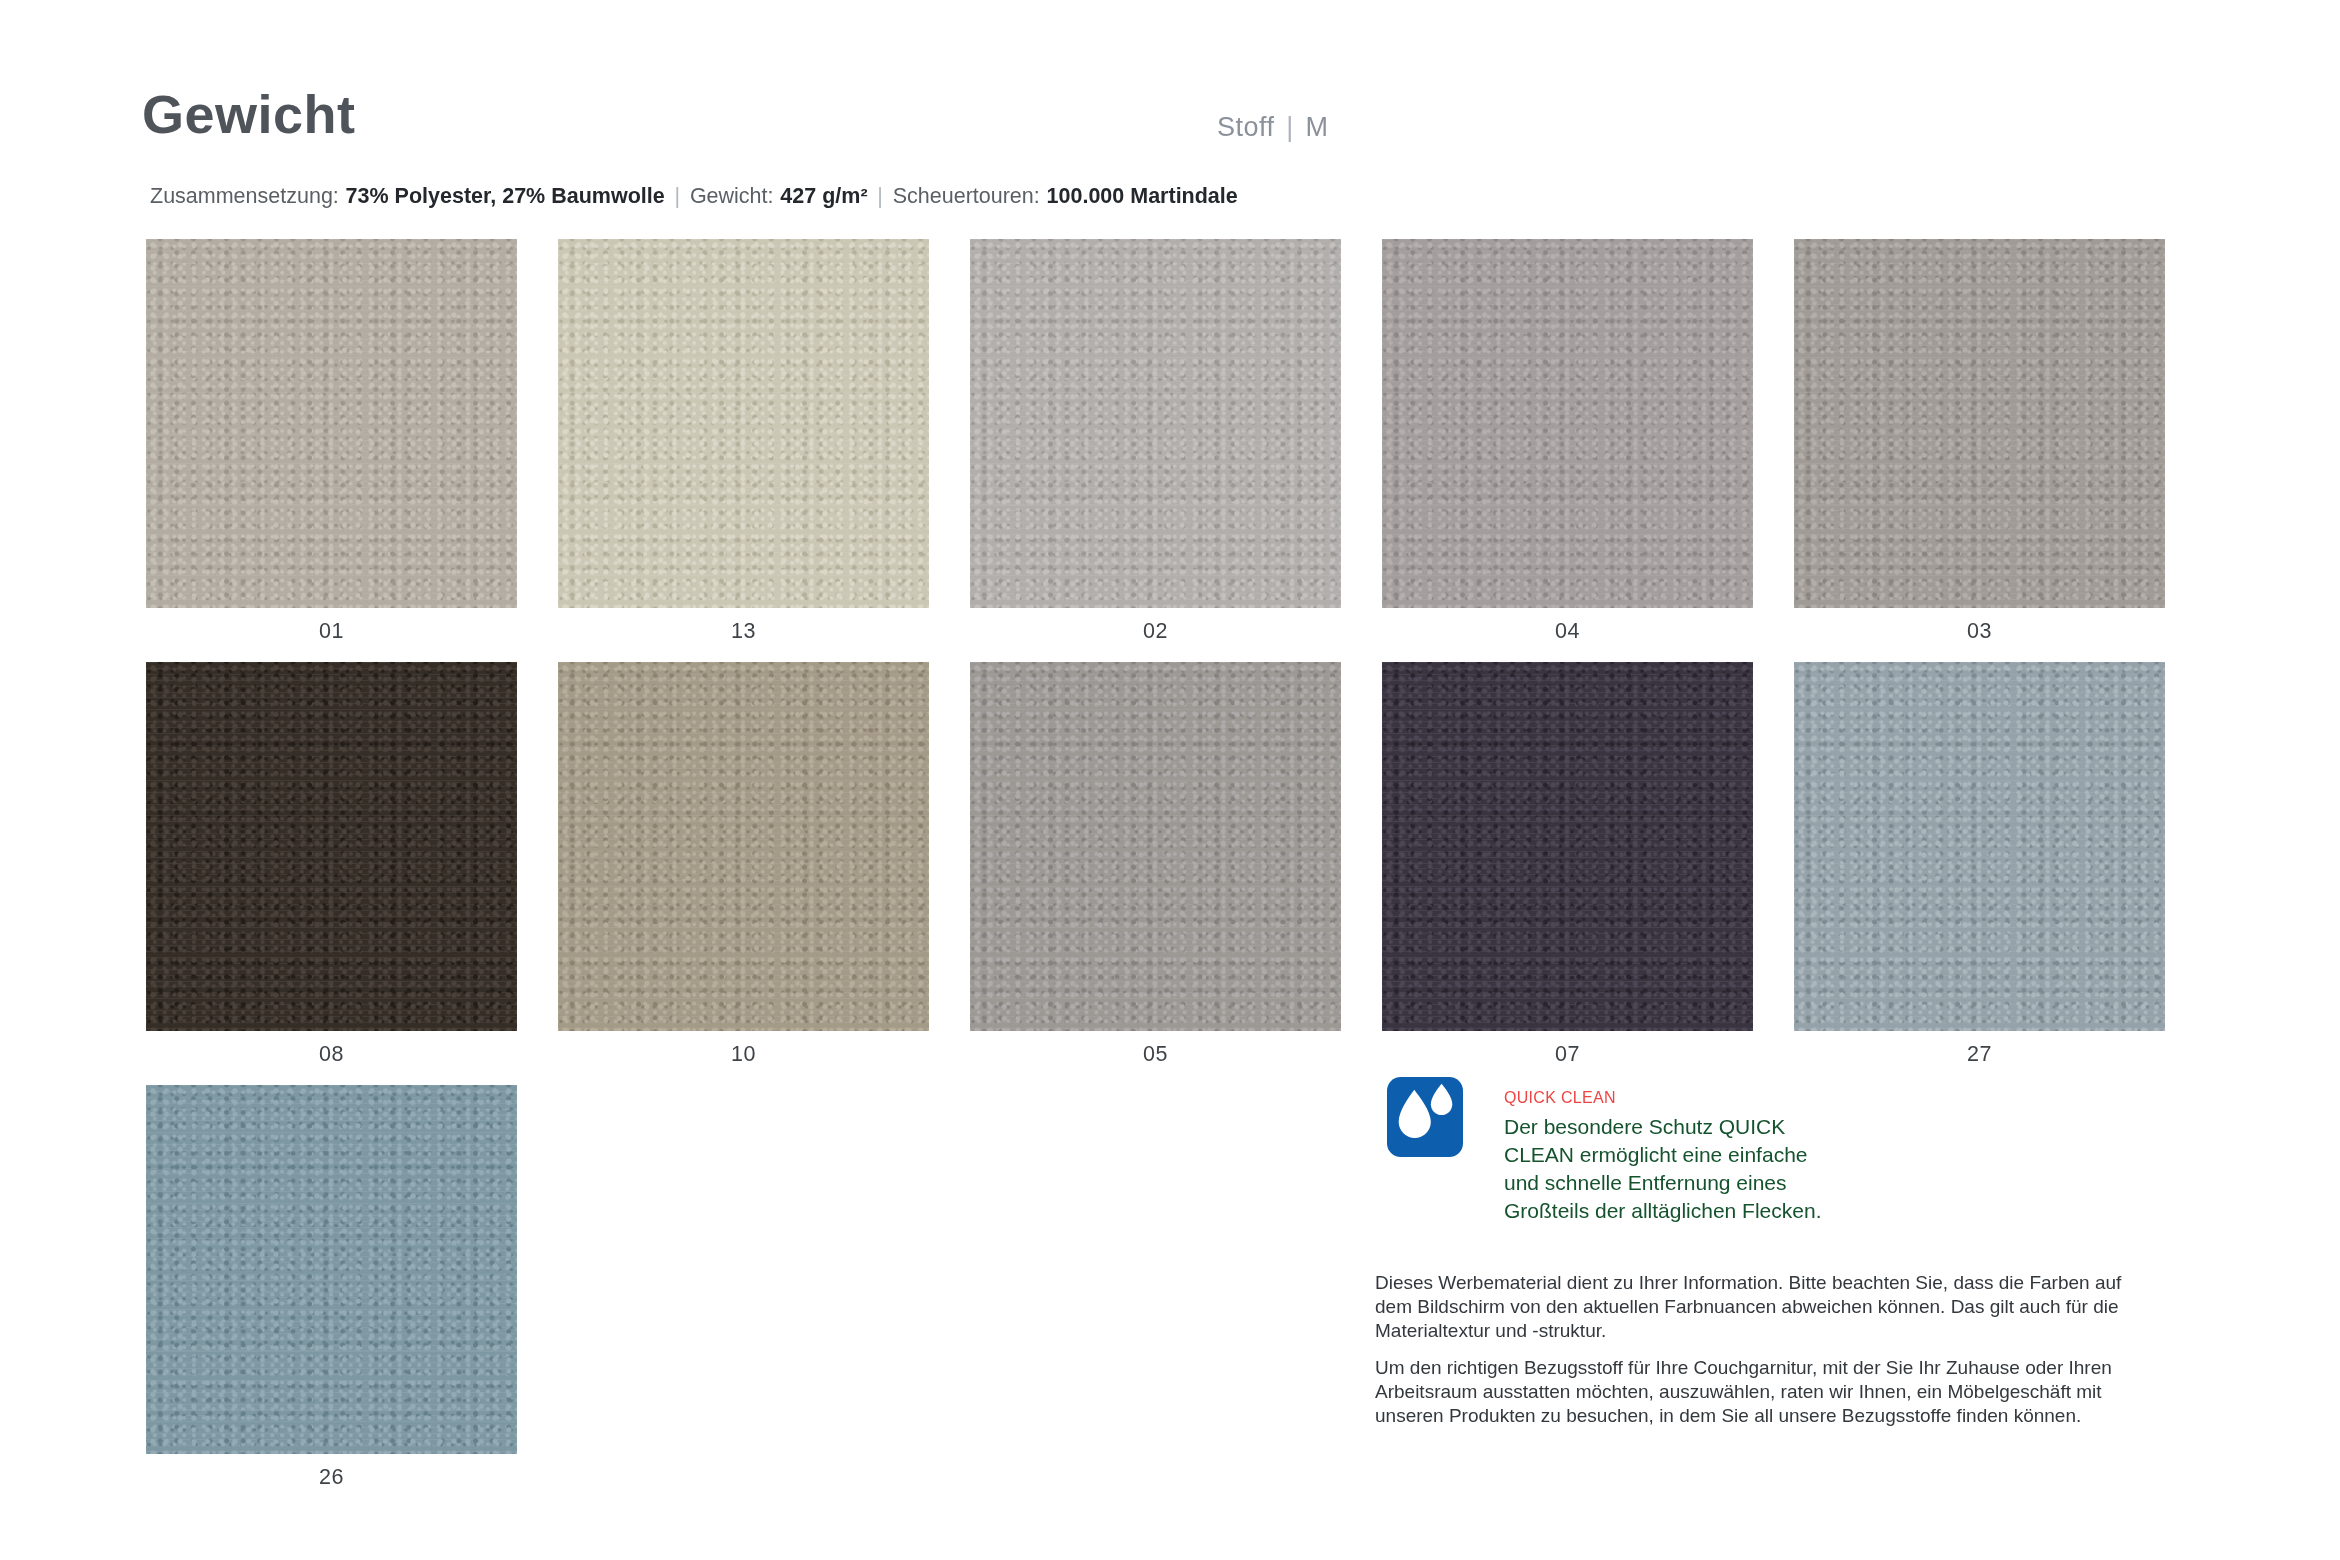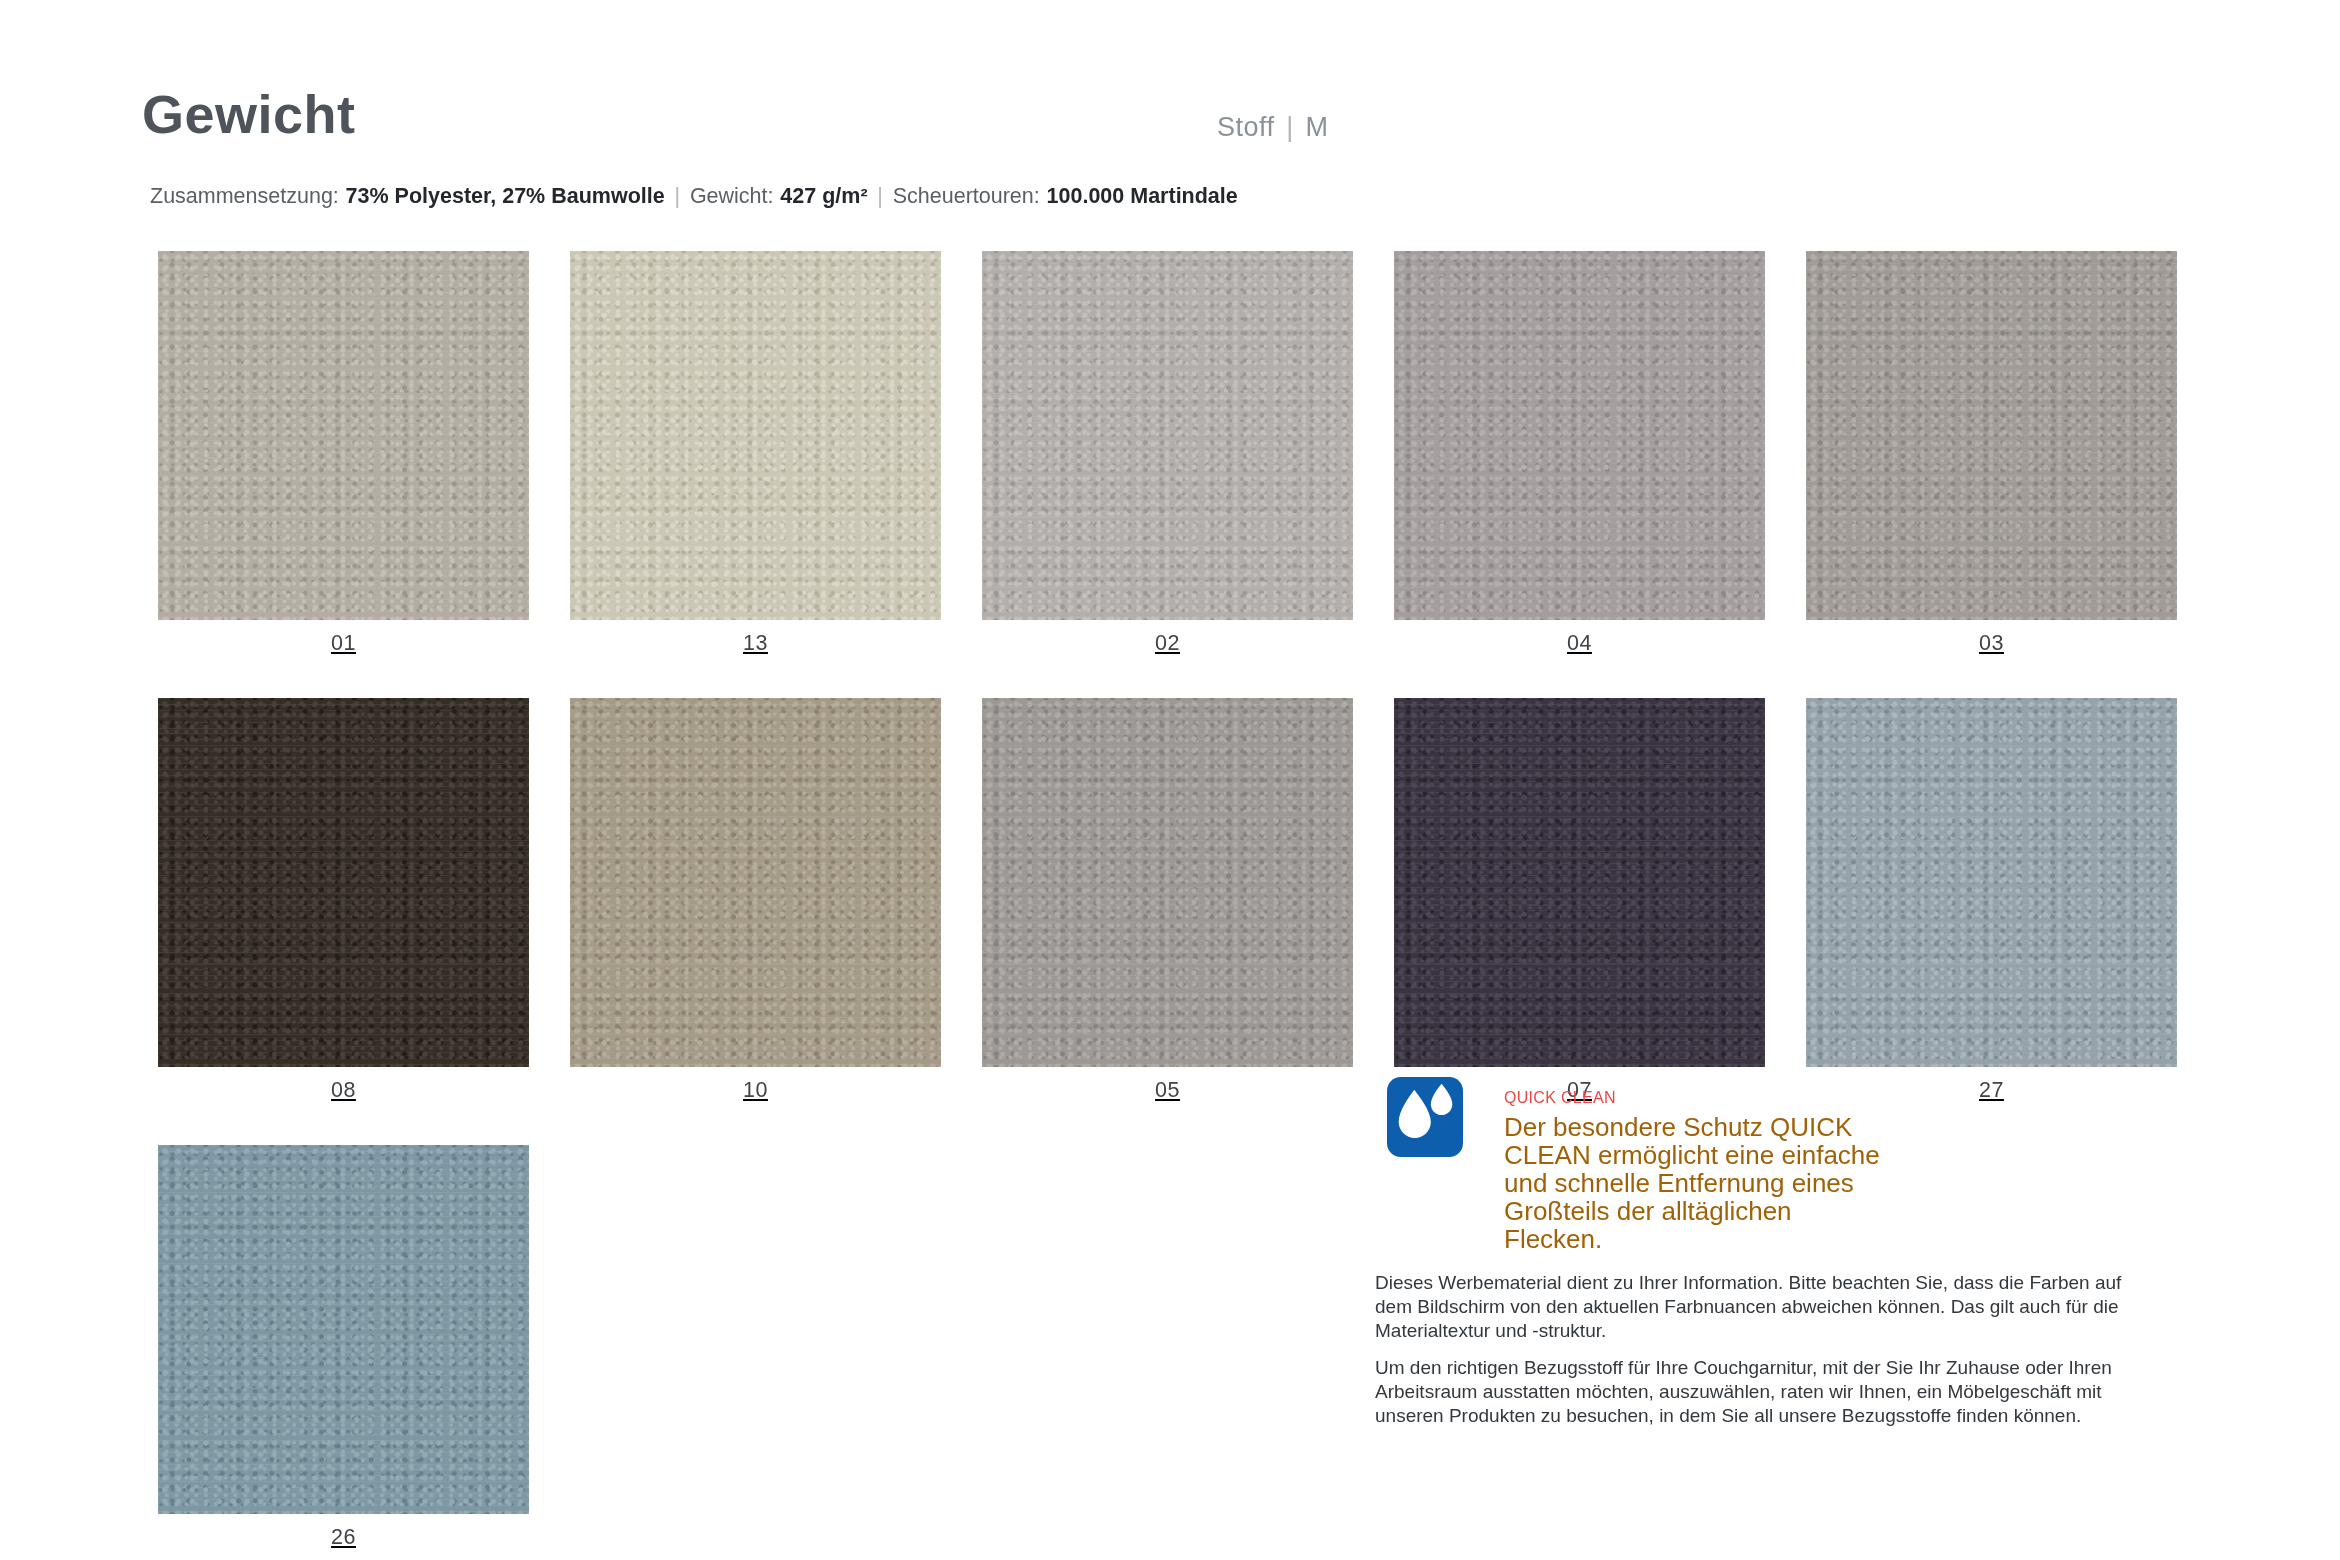--- a/index.html
+++ b/index.html
@@ -22,21 +22,21 @@
     font-size:21.5px;color:#5a5f64;white-space:nowrap;
   }
   .specs .k{margin-right:6.8px;}
   .specs b{color:#24282c;font-weight:bold;}
   .specs .pipe{color:#b3b8bd;margin:0 9.8px;}
   
   .grid{
     position:absolute;left:142px;top:235px;width:2017px;
     display:grid;grid-template-columns:repeat(5,371px);column-gap:41px;row-gap:0;
   }
-  .cell{margin:16px;width:348px;height:415px;text-decoration:underline;}
+  .cell{margin:4px;width:348px;height:415px;}
   .tex{
     width:371px;height:369px;
     background-color:var(--b);
     background-image:
       radial-gradient(circle, var(--l) 2.1px, transparent 3.1px),
       radial-gradient(circle, var(--d) 2px, transparent 2.9px),
       radial-gradient(circle, var(--l) 1.6px, transparent 2.3px),
       radial-gradient(circle, var(--d) 1.4px, transparent 2.1px),
       repeating-linear-gradient(180deg, rgba(255,255,255,0.06) 0 1px, transparent 1px 5.9px);
     background-size:13.7px 11.7px, 16.6px 13.7px, 9.8px 8.8px, 11.7px 14.6px, auto;
@@ -46,21 +46,21 @@
     width:371px;height:47px;display:flex;align-items:center;justify-content:center;
     font-size:21.5px;color:#3e4348;letter-spacing:0.5px;
   }
   
   .qc-icon{
     position:absolute;left:1387px;top:1077px;width:76px;height:80px;
     border-radius:13.7px;display:flex;align-items:center;justify-content:center;
   }
   .qc-text{position:absolute;left:1504px;top:1089px;width:390px;}
   .qc-text h3{margin:0 0 5.9px 0;font-size:16px;font-weight:normal;color:#ef4444;letter-spacing:0.3px;}
-  .qc-line{font-size:26px;line-height:28px;color:#a16207;}
+  .qc-line{font-size:21px;line-height:28px;color:#14532d;}
   
   .disc{
     position:absolute;left:1375px;width:785px;margin:0;
     font-size:19px;line-height:24px;color:#33383d;
   }
   .disc.p1{top:1271px;}
   .disc.p2{top:1356px;}
 </style>
 </head>
 <body>

